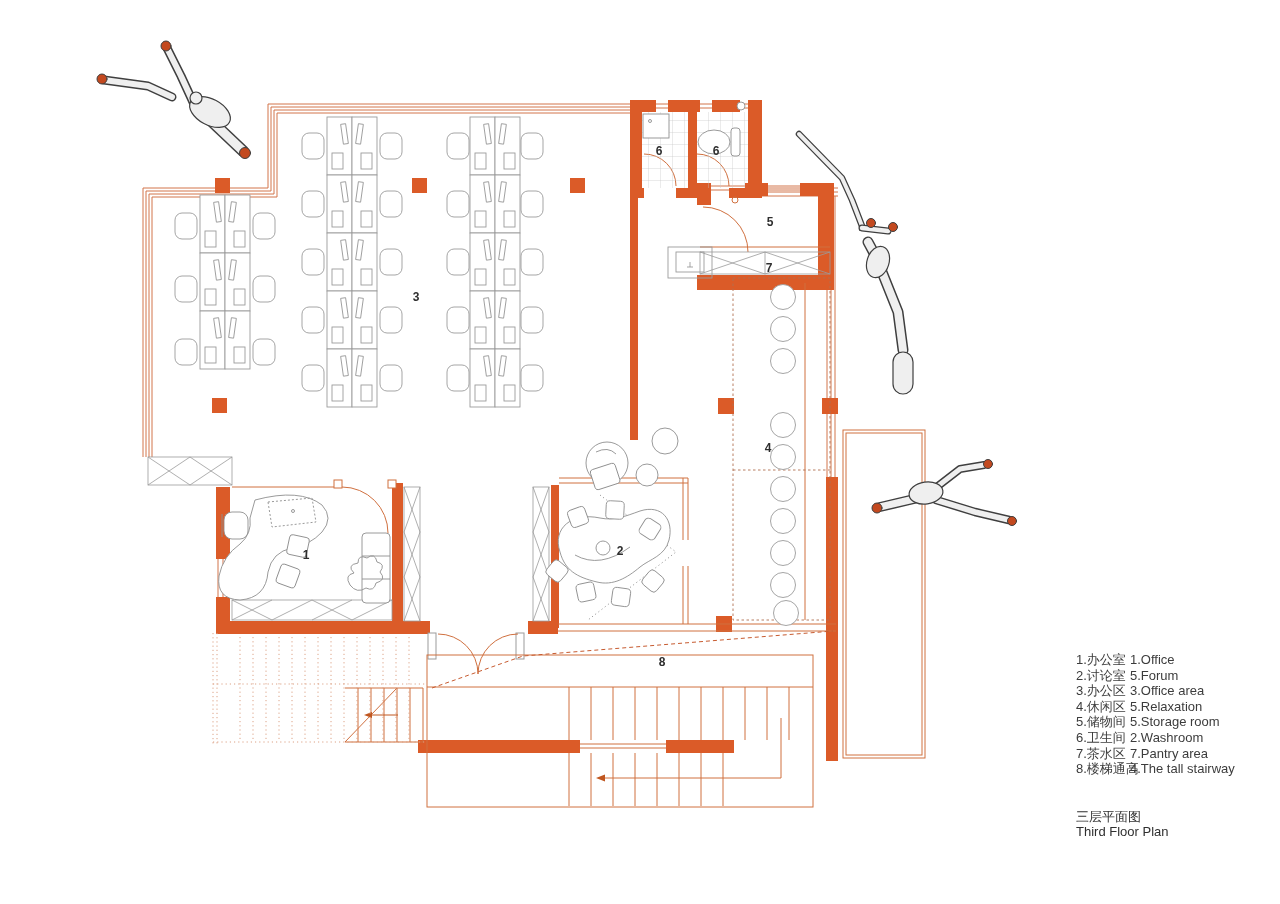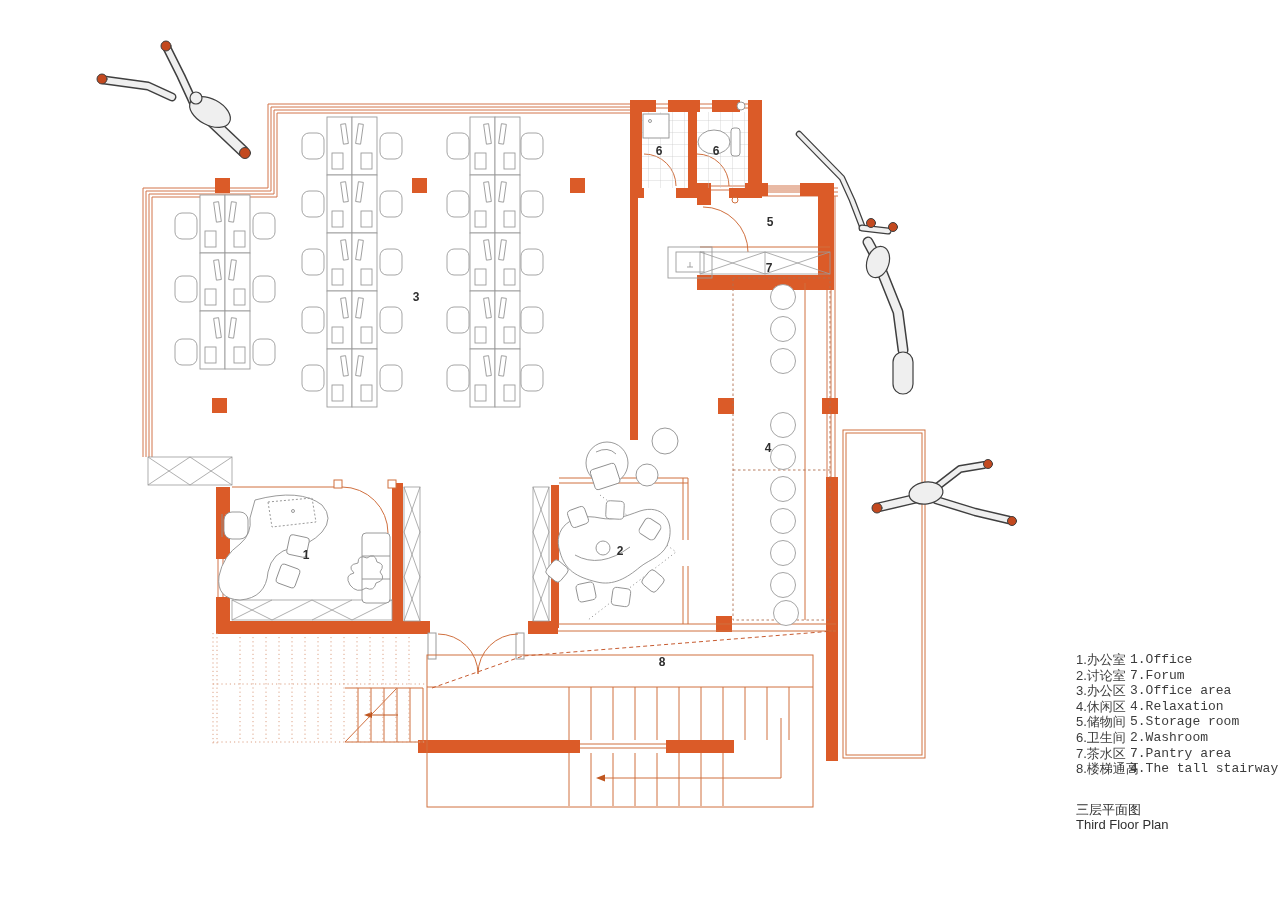--- a/index.html
+++ b/index.html
@@ -1,22 +1,22 @@
 <!DOCTYPE html>
 <html><head>
 <meta charset="utf-8">
 <style>
   html,body{margin:0;padding:0;background:#ffffff;}
   body{width:1280px;height:904px;position:relative;font-family:"Liberation Sans",sans-serif;overflow:hidden;}
   #plan{position:absolute;left:0;top:0;}
   .legend{position:absolute;left:1076px;top:652px;font-size:13px;line-height:15.6px;color:#3c3c3c;}
   .legend-row{display:flex;}
   .legend .zh{width:54px;white-space:nowrap;}
-  .legend .en{white-space:nowrap;font-family:Liberation Mono, monospace;}
-  .plan-title{margin-top:25px;color:#2f2f2f;}
+  .legend .en{white-space:nowrap;}
+  .plan-title{margin-top:32px;color:#2f2f2f;}
   .plan-title div{white-space:nowrap;}
   svg text.room-num{font-family:"Liberation Sans",sans-serif;font-size:12px;font-weight:600;fill:#2e2e2e;text-anchor:middle;}
 </style>
 </head>
 <body>
 
 <svg id="plan" width="1280" height="904" viewBox="0 0 1280 904">
   <defs>
     <pattern id="tiles" width="12" height="12" patternUnits="userSpaceOnUse">
       <path d="M 12 0 H 0 V 12" fill="none" stroke="#c4c4c4" stroke-width="0.7"></path>
@@ -352,29 +352,29 @@
   </g>
 </svg>
 
 <div class="legend">
   <div class="legend-row">
     <span class="zh">1.办公室</span>
     <span class="en">1.Office</span>
   </div>
   <div class="legend-row">
     <span class="zh">2.讨论室</span>
-    <span class="en">7.Forum</span>
+    <span class="en">5.Forum</span>
   </div>
   <div class="legend-row">
     <span class="zh">3.办公区</span>
     <span class="en">3.Office area</span>
   </div>
   <div class="legend-row">
     <span class="zh">4.休闲区</span>
-    <span class="en">4.Relaxation</span>
+    <span class="en">5.Relaxation</span>
   </div>
   <div class="legend-row">
     <span class="zh">5.储物间</span>
     <span class="en">5.Storage room</span>
   </div>
   <div class="legend-row">
     <span class="zh">6.卫生间</span>
     <span class="en">2.Washroom</span>
   </div>
   <div class="legend-row">

